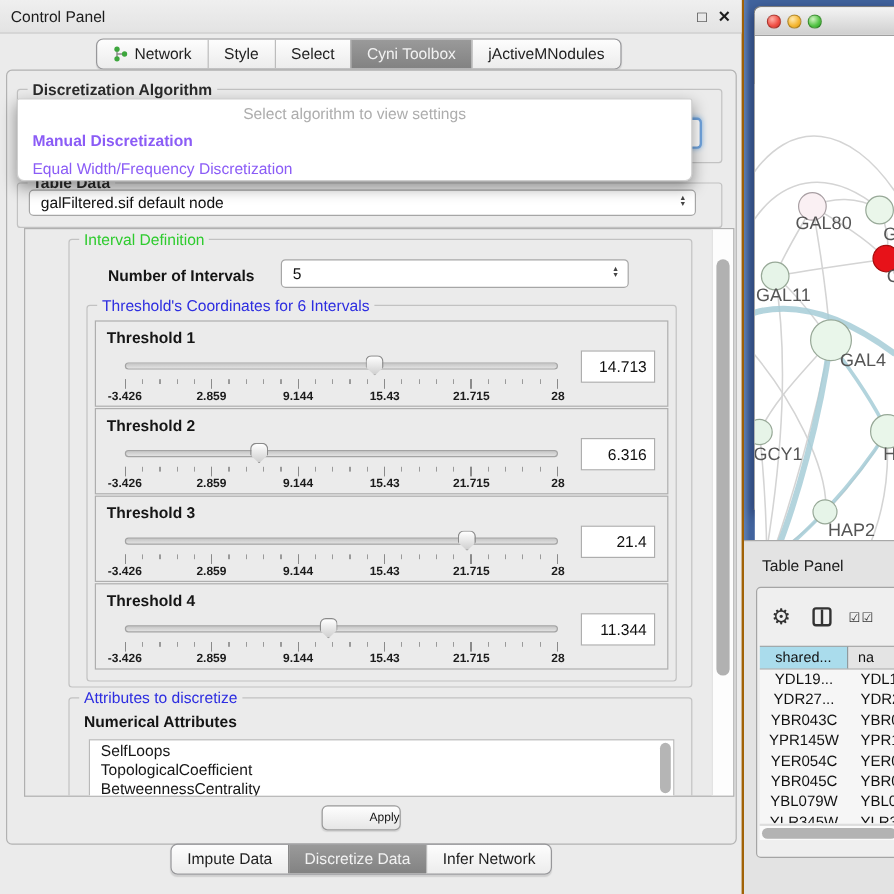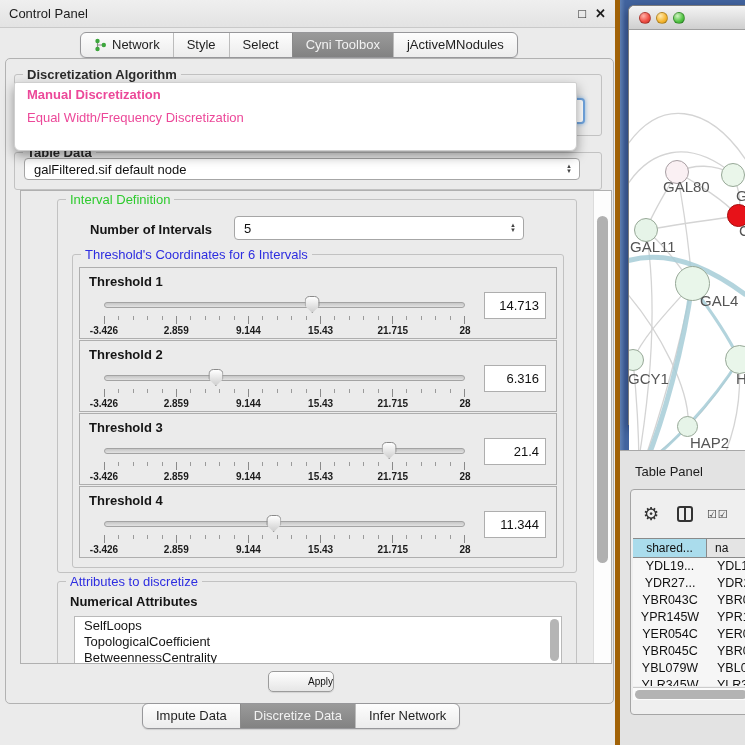--- a/index.html
+++ b/index.html
@@ -1,21 +1,21 @@
 <!DOCTYPE html>
 <html><head>
 <meta charset="utf-8">
 <style>
   * { box-sizing: border-box; margin: 0; padding: 0; }
   html,body { width:745px; height:745px; overflow:hidden;
     font-family:"Liberation Sans", sans-serif; background:#ebebeb; }
 
   
   .left-window { position:absolute; left:0; top:0; width:620px; height:745px;
-    background:#ebebeb; border-right:5px solid #a16207; }
+    background:#ebebeb; border-right:2px solid #a16207; }
   .titlebar { position:absolute; left:0; top:0; width:100%; height:28px;
     background:linear-gradient(#efefef,#e3e3e3); border-bottom:1px solid #c9c9c9; }
   .titlebar .title { position:absolute; left:9px; top:6px; font-size:13px; color:#1c1c1c; }
   .win-ctl { position:absolute; top:6px; font-size:13px; color:#1c1c1c; cursor:default; }
   .float-ic { right:29px; font-weight:400; }
   .close-ic { right:9px; font-weight:700; }
 
   
   .segbar { position:absolute; display:inline-flex; border:1px solid #97979a;
     border-radius:6px; overflow:hidden; background:linear-gradient(#fdfdfd,#ececec);
@@ -47,21 +47,21 @@
     display:flex; flex-direction:column; line-height:5px; font-size:6px; color:#444; }
   .combo-focused { border:2px solid #6fa3dd; box-shadow:0 0 4px #86b6e6; }
 
   
   .popup { position:absolute; left:14px; top:82px; width:563px; height:69px;
     background:#fff; border:1px solid #cfcfcf; border-radius:2px 2px 6px 6px;
     box-shadow:0 5px 12px rgba(0,0,0,.38); z-index:30; }
   .popup-row { height:23px; line-height:23px; font-size:13px; padding:0 4px;
     white-space:nowrap; overflow:hidden; }
   .popup-hint { text-align:center; color:#adadad; }
-  .popup-opt { color:#ec4899;padding-left:12px; }
+  .popup-opt { color:#8b5cf6;padding-left:12px; }
   .popup-opt.selected { font-weight:bold; }
 
   
   .scrollpanel { position:absolute; left:8px; top:190px; width:592px; height:474px;
     border:1px solid #b0b0b0; background:#ebebeb; overflow:hidden;margin-left:12px; }
   .vscroll { position:absolute; right:0; top:0; width:18px; height:100%;
     background:#fdfdfd; border-left:1px solid #dcdcdc; }
   .vscroll .thumb-v { position:absolute; left:3px; top:25px; width:11px; height:347px;
     background:#b1b1b1; border-radius:6px; }
 
@@ -206,20 +206,21 @@
   </div>
   <div class="combo" style="left:24px;top:158px;width:556px;height:22px;">
     <span class="cval">galFiltered.sif default node</span>
     <span class="spinner">
         <span>▲</span>
         <span>▼</span>
       </span>
   </div>
 
   <div class="popup">
+    <div class="popup-row popup-hint">Select algorithm to view settings</div>
     <div class="popup-row popup-opt selected">Manual Discretization</div>
     <div class="popup-row popup-opt">Equal Width/Frequency Discretization</div>
   </div>
 
   <div class="scrollpanel">
 
     <div class="group" style="left:36px;top:8px;width:520px;height:374px;">
       <span class="group-title gt-green">Interval Definition</span>
 
       <div style="position:absolute;left:32px;top:22px;font-weight:bold;font-size:13px;color:#151515;">Number of Intervals</div>

